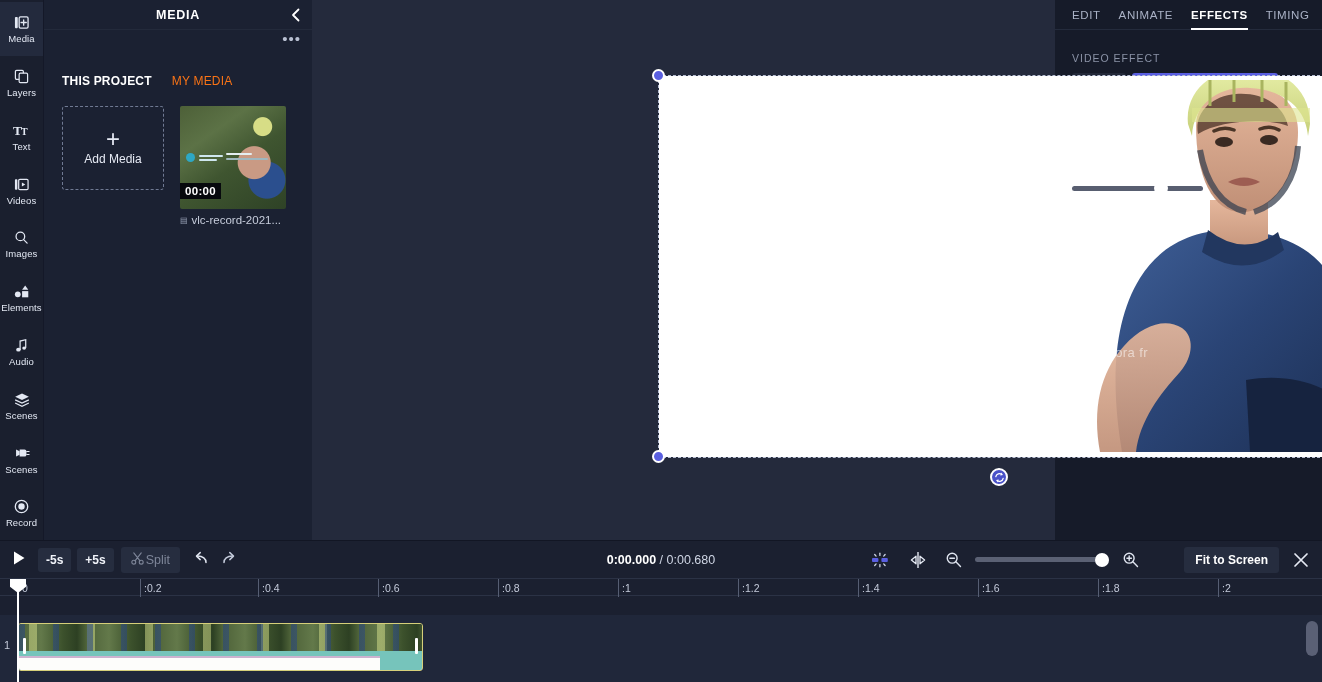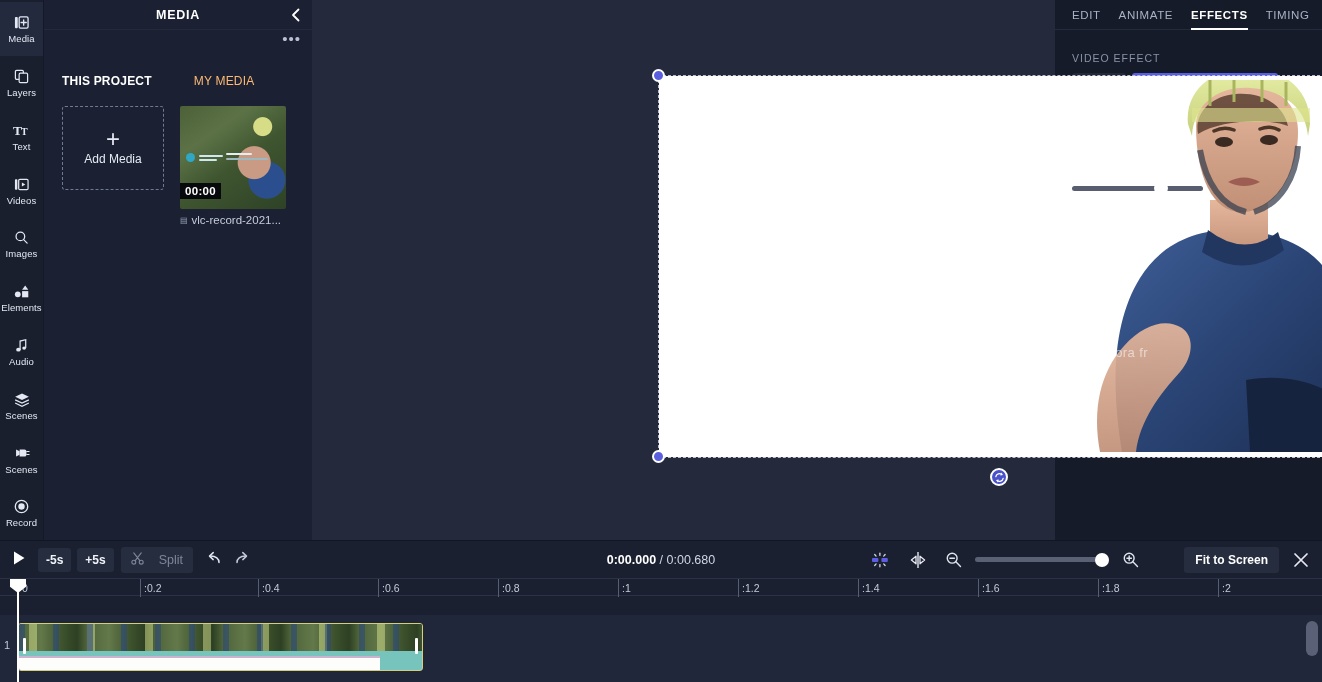--- a/index.html
+++ b/index.html
@@ -40,21 +40,21 @@
     position: absolute; right: 10px; top: 50%; transform: translateY(-50%);
     cursor: pointer; color: #fff; line-height: 0;
   }
   .media-dots {
     position: absolute; right: 11px; top: 35px; color: #b9c0d2;
     font-size: 15px; letter-spacing: 1px; cursor: pointer; line-height: 8px;
   }
   .tabs-row { display: flex; gap: 20px; padding: 44px 0 0 18px; align-items: flex-end; }
   .tab { font-size: 12px; cursor: pointer; letter-spacing: .2px; }
   .tab.active { color: #fff; font-weight: bold; }
-  .tab.inactive { color: #fdba74; margin-left: 22px; }
+  .tab.inactive { color: #f97316; }
   .grid { display: flex; gap: 16px; padding: 18px 0 0 62px; margin-left: -44px; }
   .add-media {
     width: 102px; height: 84px; border: 1.5px dashed #6e7punkt;
     border: 1.5px dashed #707a93; border-radius: 3px;
     display: flex; flex-direction: column; align-items: center; justify-content: center;
     gap: 4px; cursor: pointer; color: #e6eaf4;
   }
   .add-plus { font-size: 24px; font-weight: 300; line-height: 18px; }
   .add-label { font-size: 12px; }
   .thumb-wrap { width: 106px; cursor: pointer; }
@@ -145,21 +145,21 @@
   
   .timeline { height: 142px; background: #1b2030; position: relative; border-top: 1px solid #121624; }
   .tl-toolbar { height: 37px; display: flex; align-items: center; position: relative; padding-left: 8px; }
   .tl-btn {
     background: #262d3f; border: none; color: #f0f3f9; border-radius: 3px;
     font-size: 12px; font-weight: bold; padding: 5px 8px; cursor: pointer;
     font-family: "Liberation Sans", sans-serif;
   }
   .tl-icon-btn { background: none; border: none; cursor: pointer; color: #e6eaf4; display: flex; align-items: center; padding: 4px; }
   .split-btn {
-    background: #262d3f; color: #7e8699; display: flex; align-items: center; gap: 15px;
+    background: #262d3f; color: #7e8699; display: flex; align-items: center; gap: 2px;
     border: none; border-radius: 3px; font-size: 12.5px; padding: 5px 10px; cursor: pointer;
     font-family: "Liberation Sans", sans-serif;
   }
   .time-readout {
     position: absolute; left: 50%; transform: translateX(-50%);
     font-size: 12.5px; color: #cfd5e4;
   }
   .time-readout b { color: #fff; }
   .tl-right { position: absolute; right: 8px; display: flex; align-items: center; gap: 9px; }
   .zoom-track { width: 134px; height: 5px; background: #5b6174; border-radius: 3px; position: relative; }

